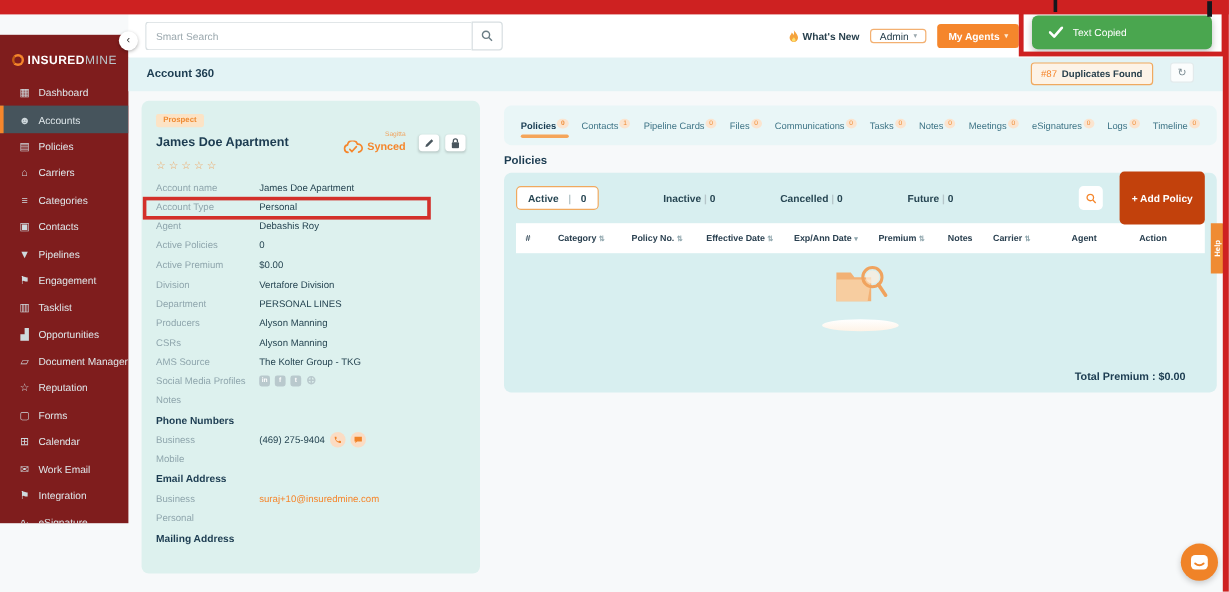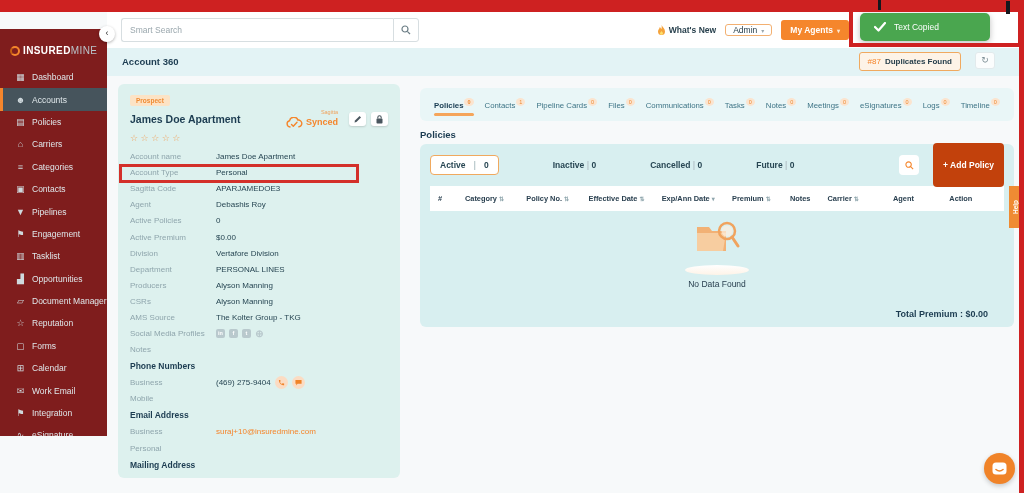--- a/index.html
+++ b/index.html
@@ -41,21 +41,21 @@
   .top-right { position:absolute; right:170px; top:0; height:36px; display:flex; align-items:center; gap:9px; }
   .whats-new { display:flex; align-items:center; gap:3px; font-size:8.5px; font-weight:bold; color:#28404d; cursor:pointer; }
   .admin-btn { border:1px solid #f3b071; border-radius:3px; background:#fff; padding:0 7px;
     font-size:8.5px; color:#28404d; cursor:pointer; display:flex; gap:4px; align-items:center; }
   .admin-btn .chev, .agents-btn .chev { font-size:6px; color:#9aa7ad; }
   .agents-btn { background:#f5862c; color:#fff; border:none; border-radius:3px; padding:5px 9px;
     font-size:8.5px; font-weight:bold; cursor:pointer; display:flex; gap:4px; align-items:center; }
   .agents-btn .chev { color:#fde9d2; }
   .top-refresh { position:absolute; right:148px; top:10px; font-size:11px; color:#3a4a52; cursor:pointer; }
 
-  .toast { left:860px; top:13px; width:130px; height:28px; background:#4aa64f; border-radius:5px;
+  .toast { left:860px; top:13px; width:150px; height:28px; background:#4aa64f; border-radius:5px;
     z-index:92; display:flex; align-items:center; gap:8px; padding-left:14px; color:#fff;
     font-size:8.5px; box-shadow:0 2px 6px rgba(0,0,0,.25); }
 
   
   .acct-bar { left:107px; top:48px; width:912px; height:28px; background:#e3f3f5; z-index:6; }
   .acct-title { position:absolute; left:15px; top:8px; font-size:9.5px; font-weight:bold; color:#1c3c51; }
   .dup-badge { position:absolute; right:58px; top:4px; border:1px solid #f0a95f; background:#fdf3e7;
     border-radius:3px; padding:4px 8px; font-size:8px; cursor:pointer; white-space:nowrap; }
   .dup-badge .num { color:#f5862c; } .dup-badge .lbl { color:#28404d; font-weight:bold; margin-left:4px; }
   .bar-refresh { position:absolute; right:24px; top:4px; width:20px; height:17px; background:#fbfdfd;
@@ -301,24 +301,20 @@
 
   <div class="frow">
       <span class="flabel">Account name</span>
       <span class="fval">James Doe Apartment</span>
     </div>
   <div class="frow">
       <span class="flabel">Account Type</span>
       <span class="fval">Personal</span>
     </div>
   <div class="frow">
-      <span class="flabel">Sagitta Code</span>
-      <span class="fval">APARJAMEDOE3</span>
-    </div>
-  <div class="frow">
       <span class="flabel">Agent</span>
       <span class="fval">Debashis Roy</span>
     </div>
   <div class="frow">
       <span class="flabel">Active Policies</span>
       <span class="fval">0</span>
     </div>
   <div class="frow">
       <span class="flabel">Active Premium</span>
       <span class="fval">$0.00</span>
@@ -437,21 +433,20 @@
   </div>
   <div class="empty-wrap">
     <svg width="52" height="40" viewBox="0 0 52 40">
       <path d="M6 8 h12 l3 4 h14 v20 h-29Z" fill="#f2b175"></path>
       <path d="M6 14 h29 l-3 18 h-26Z" fill="#f7cda0"></path>
       <circle cx="36" cy="12" r="8" fill="none" stroke="#f0a35e" stroke-width="2.5"></circle>
       <circle cx="36" cy="12" r="5.5" fill="#fdeedd" opacity="0.7"></circle>
       <line x1="41" y1="18" x2="47" y2="27" stroke="#f0a35e" stroke-width="3" stroke-linecap="round"></line>
     </svg>
     <div class="shadow-ellipse"></div>
-    <div class="empty-text">No Data Found</div>
   </div>
   <div class="total">Total Premium : $0.00</div>
 </section>
 
 <div class="abs help-tab">Help</div>
 <div class="abs chat-fab">
   <svg width="15" height="14" viewBox="0 0 15 14">
       <rect x="0.5" y="0.5" width="14" height="12" rx="3.5" fill="#fff"></rect>
       <path d="M4 7.5 q3.5 3 7 0" stroke="#f08328" stroke-width="1.6" fill="none" stroke-linecap="round"></path>
     </svg>

